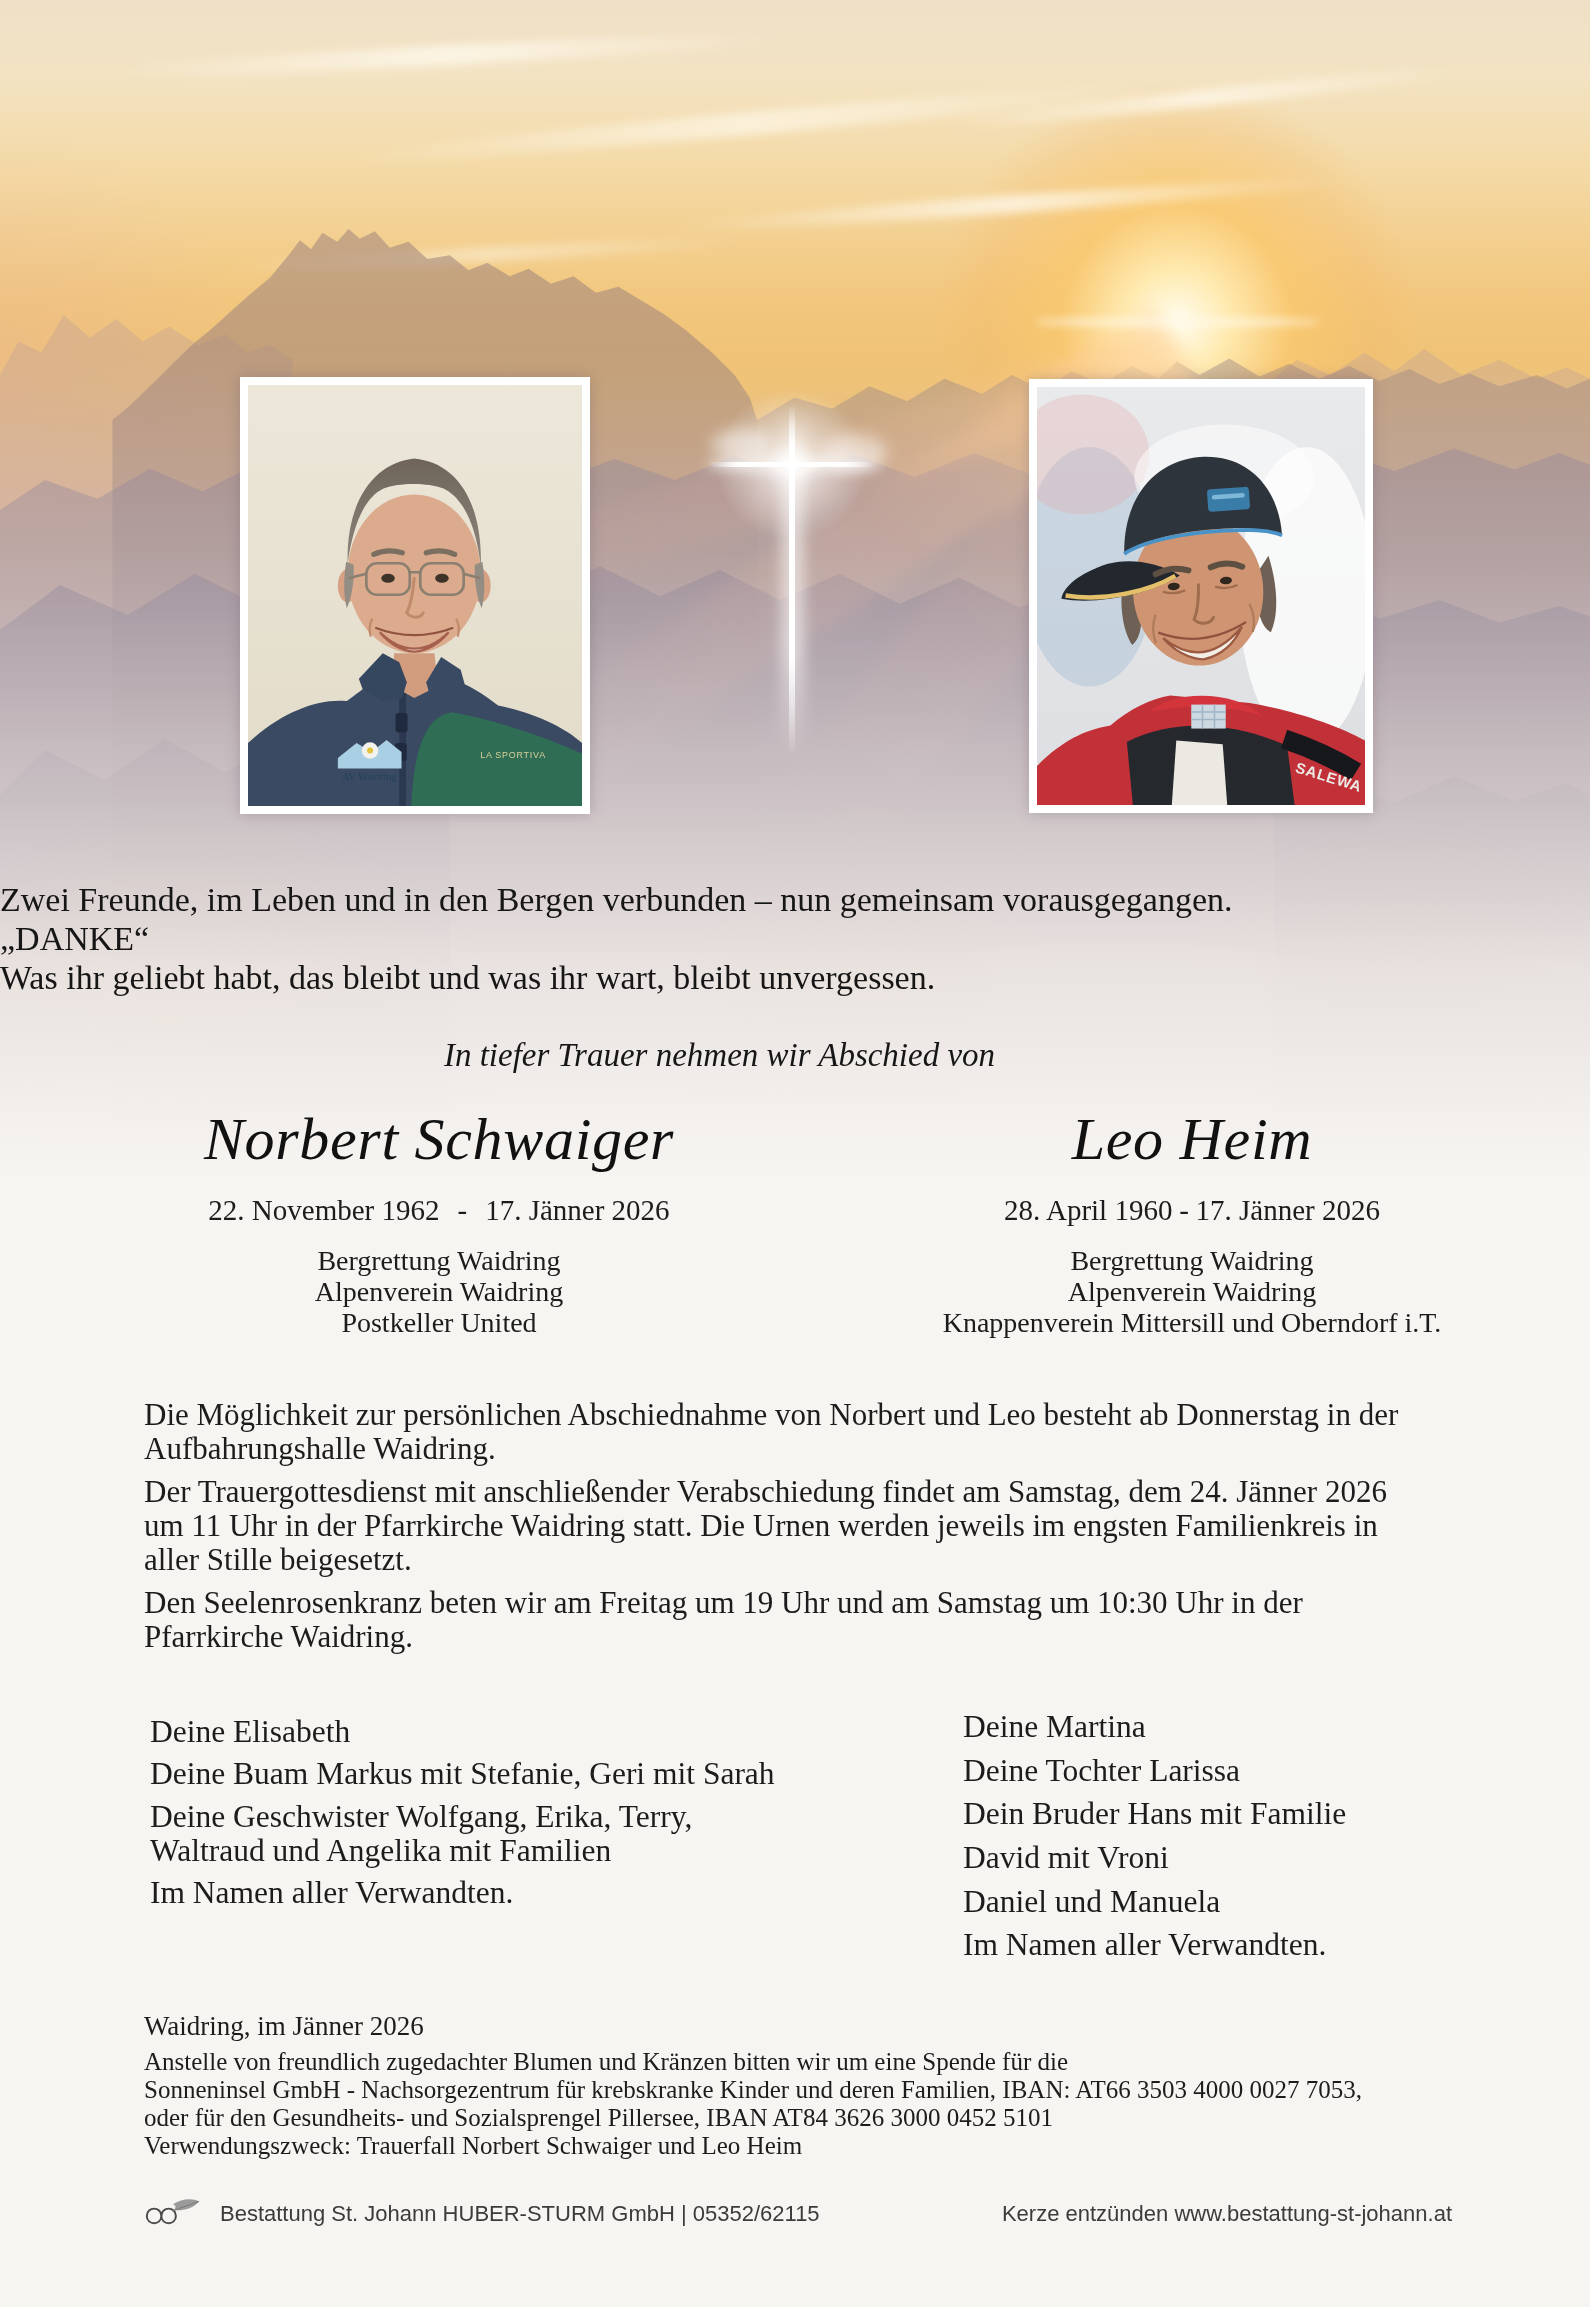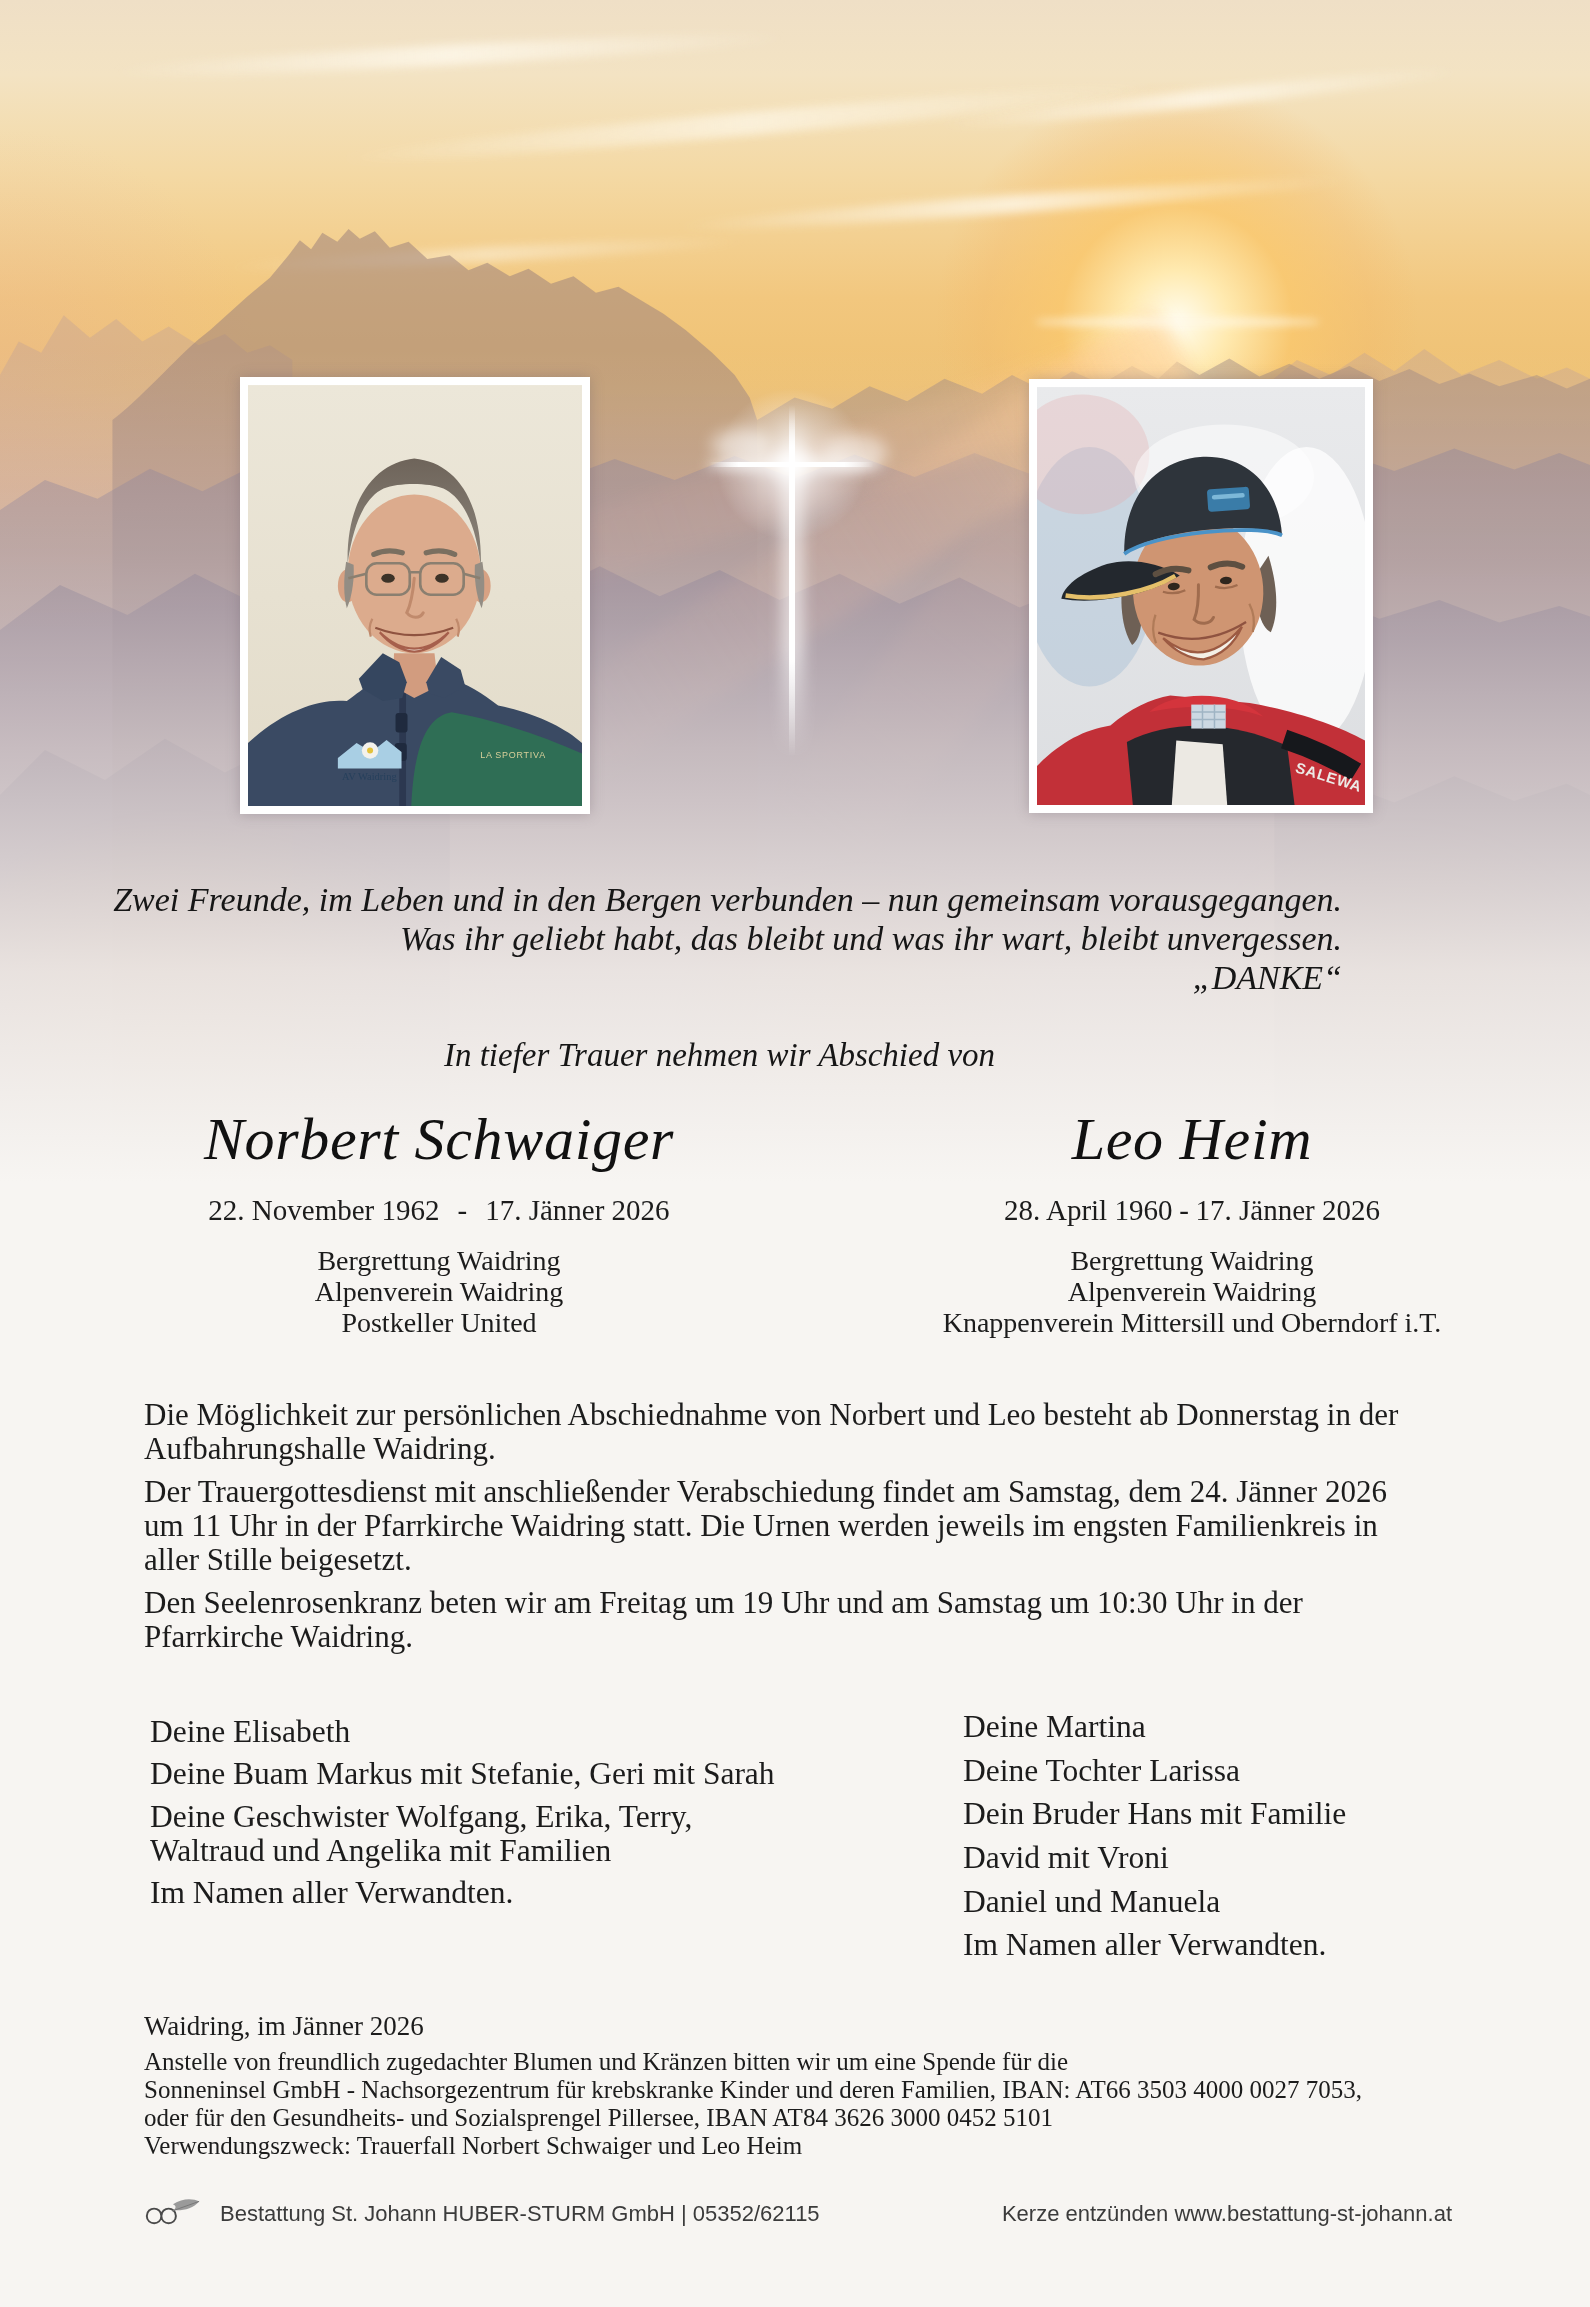--- a/index.html
+++ b/index.html
@@ -46,22 +46,22 @@
   .w1{left:711px;top:429px;width:60px;height:33px;}
   .w2{left:823px;top:435px;width:64px;height:36px;}
 
   
   .photo{position:absolute;background:#fff;padding:8.2px;box-shadow:0 0 12px rgba(110,95,105,.35);}
   .photo svg{display:block;}
   .photo-left{left:240px;top:377px;}
   .photo-right{left:1029px;top:379px;}
 
   
-  .quote{position:absolute;left:0;top:880px;width:1342px;text-align:right;
-    font-style:italic;font-size:34px;line-height:39px;color:#161616;}
+  .quote{position:absolute;left:0;top:880px;width:1342px;text-align:left;
+    font-size:34px;line-height:39px;color:#161616;}
   .intro{position:absolute;left:0;top:1037px;width:1439px;text-align:center;
     font-style:italic;font-size:33px;color:#161616;}
   .col{position:absolute;top:1102px;width:660px;text-align:center;}
   .col-left{left:109px;}
   .col-right{left:862px;}
   .person-name{font-style:italic;font-size:60px;line-height:75px;color:#111;letter-spacing:0.7px;}
   .person-dates{margin-top:17px;font-size:29px;line-height:33px;}
   .dates-sep-wide{margin:0 18px;}
   .dates-sep-narrow{margin:0 6.7px;}
   .assoc{margin-top:18px;font-size:28px;line-height:31px;}
@@ -225,22 +225,22 @@
 
         <path d="M164,332 Q216,380 270,324 Q252,358 216,364 Q186,360 164,332 Z" fill="#f4efe6" stroke="#9c5a42" stroke-width="3"></path>
         <path d="M158,324 Q216,350 276,318" stroke="#8f5340" stroke-width="3" fill="none"></path>
         <path d="M156,300 Q148,318 154,338 M282,294 Q290,312 284,332" stroke="#b07b58" stroke-width="3" fill="none"></path>
       </g>
     </svg>
   </figure>
 
   <div class="quote">
     <div>Zwei Freunde, im Leben und in den Bergen verbunden – nun gemeinsam vorausgegangen.</div>
+    <div>„DANKE“</div>
     <div>Was ihr geliebt habt, das bleibt und was ihr wart, bleibt unvergessen.</div>
-    <div>„DANKE“</div>
   </div>
 
   <div class="intro">In tiefer Trauer nehmen wir Abschied von</div>
 
   <section class="col col-left">
     <div class="person-name">Norbert Schwaiger</div>
     <div class="person-dates">
       <span>22. November 1962</span><span class="dates-sep-wide">-</span><span>17. Jänner 2026</span>
     </div>
     <div class="assoc">

